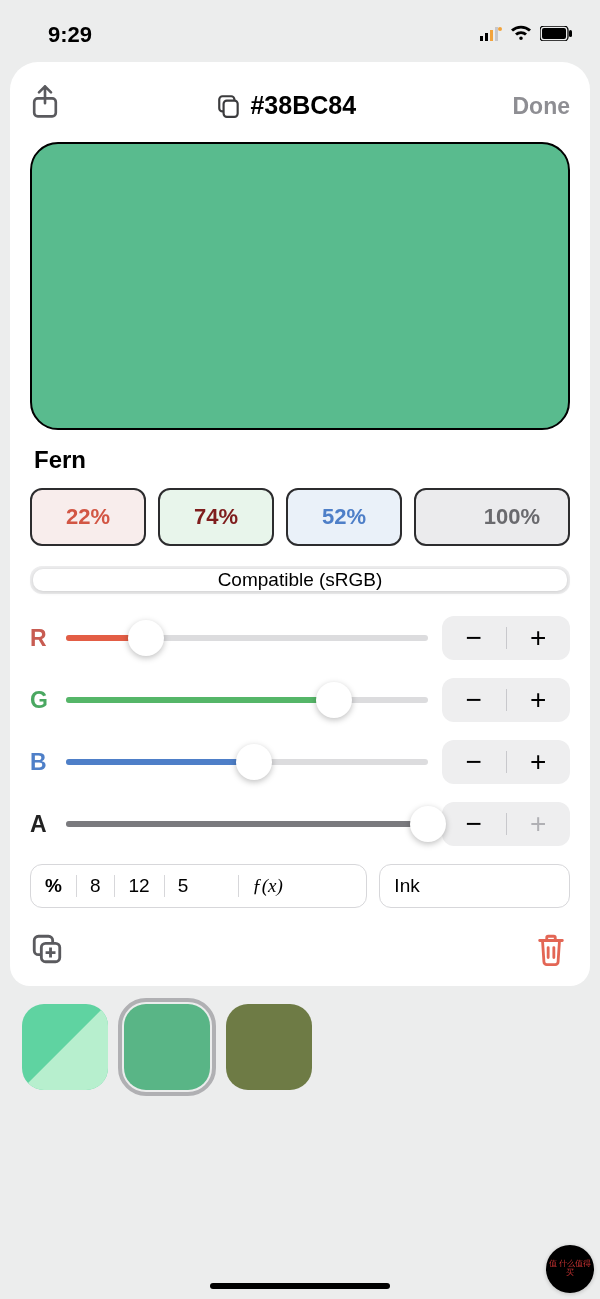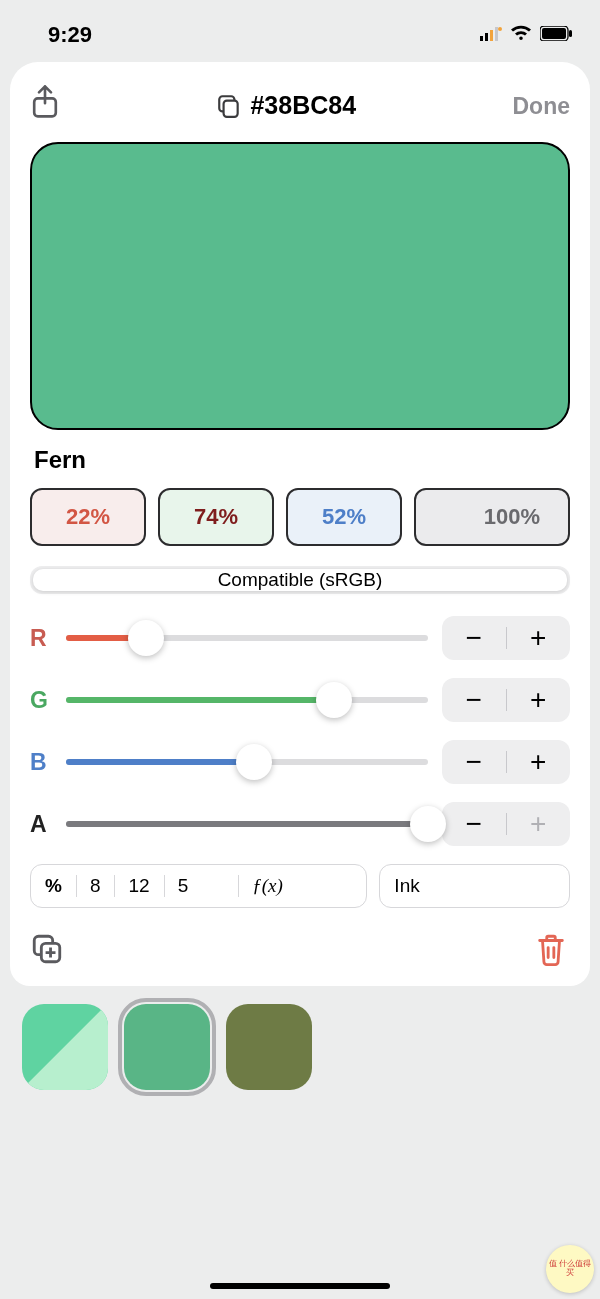--- a/index.html
+++ b/index.html
@@ -185,21 +185,21 @@
   width: 180px;
   height: 6px;
   background: #000;
   border-radius: 3px;
 }
 .watermark {
   position:absolute;
   bottom:6px;
   right:6px;
   width:48px; height:48px;
-  background:#fef9c3;
+  background:#000000;
   border-radius:50%;
   display:flex; align-items:center; justify-content:center;
   font-size:8px; color:#c33; text-align:center;
   box-shadow:0 1px 4px rgba(0,0,0,.2);
   line-height:1.1;
 }
 </style>
 </head>
 <body>
 

